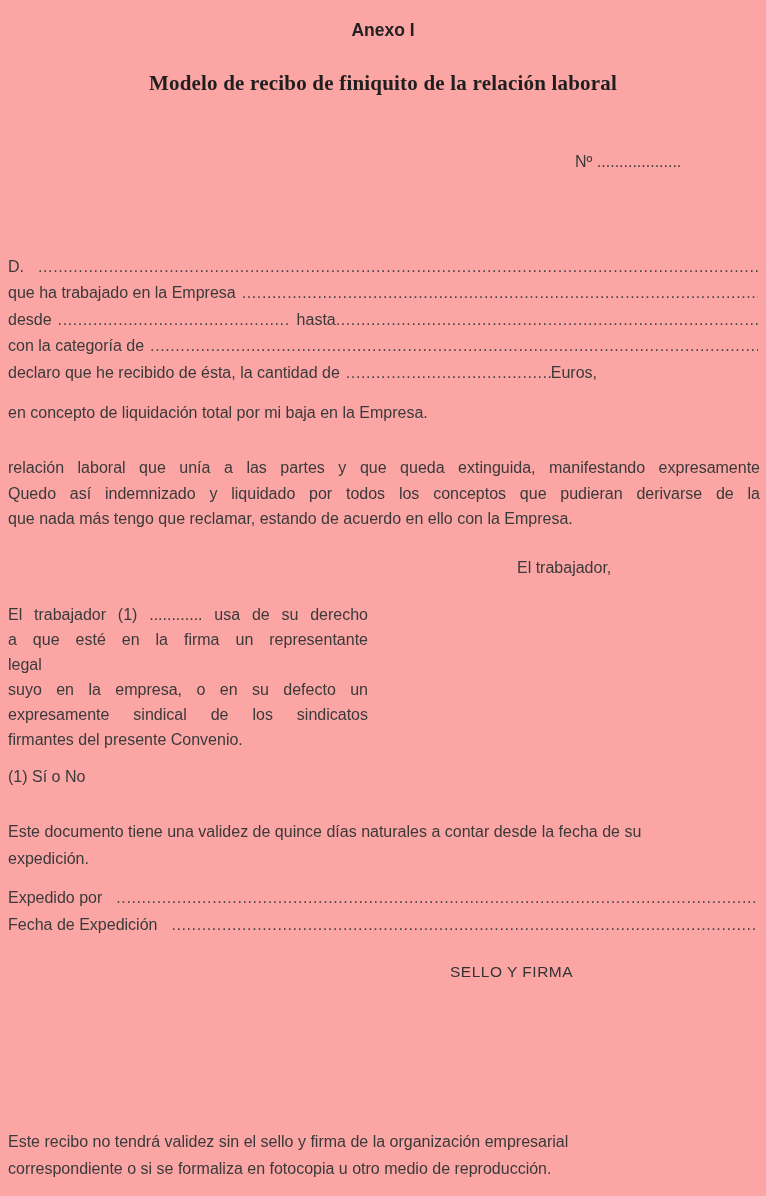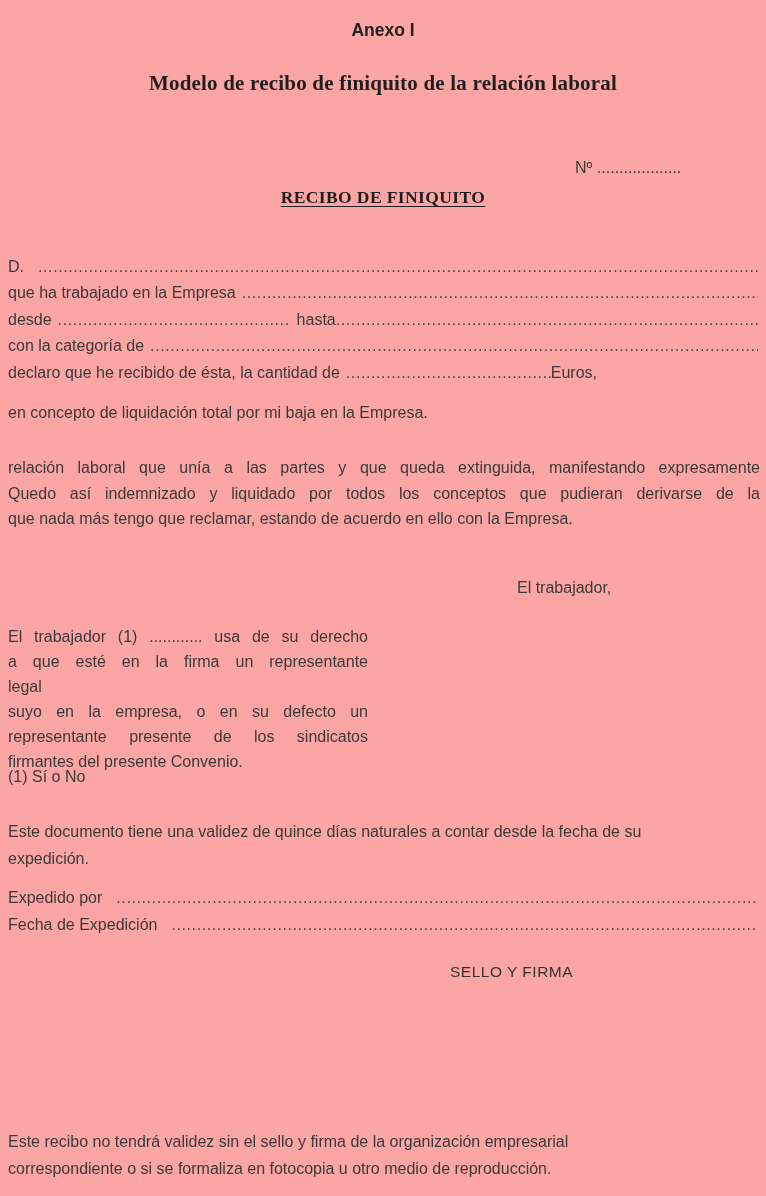--- a/index.html
+++ b/index.html
@@ -24,21 +24,21 @@
   }
   .doc-title{
     top:71px;
     font-family:"Liberation Serif",serif;
     font-weight:bold;
     font-size:21px;
     color:#1f1f1f;
     letter-spacing:.2px;
   }
   .numero{
-    top:159px;left:575px;
+    top:153px;left:575px;
     font-size:16px;
     white-space:nowrap;
   }
   .heading{
     top:187px;
     font-family:"Liberation Serif",serif;
     font-weight:bold;
     font-size:17.5px;
     color:#1f1f1f;
     letter-spacing:.4px;
@@ -65,23 +65,23 @@
   .w233{flex:0 0 233px;width:233px;}
   .w205{flex:0 0 205px;width:205px;}
   .euros{}
 
   .para-concepto{top:404px;left:8px;right:8px;}
 
   .quedo{top:455px;left:8px;width:752px;line-height:25.6px;}
   .jline{text-align:justify;text-align-last:justify;}
 
   .en-line{top:553px;left:267px;white-space:nowrap;}
-  .trabajador{top:579px;left:517px;white-space:nowrap;}
+  .trabajador{top:559px;left:517px;white-space:nowrap;}
 
-  .side-note{top:624px;left:8px;width:360px;line-height:25px;}
+  .side-note{top:602px;left:8px;width:360px;line-height:25px;}
   .side-note .jline{text-align:justify;text-align-last:justify;}
 
   .footnote{top:768px;left:8px;}
 
   .validez{top:818px;left:8px;width:752px;line-height:27px;}
 
   .exp-block{top:889px;left:8px;right:8px;}
   .exp-block .form-row{height:27px;}
 
   .sello{top:963px;left:450px;font-size:15.5px;letter-spacing:.5px;color:#333;}
@@ -92,23 +92,20 @@
 <body>
 
 <div class="page">
 
   <div class="abs center annex">Anexo I</div>
 
   <div class="abs center doc-title">Modelo de recibo de finiquito de la relación laboral</div>
 
   <div class="abs numero">Nº ...................</div>
 
-  <div class="abs center heading">
-    <span class="u">RECIBO DE FINIQUITO</span>
-  </div>
 
   <div class="abs form-block">
     <div class="form-row">
       <span class="lbl">D.</span>
       <span class="leader grow ml14">..........................................................................................................................................................................................................................</span>
     </div>
     <div class="form-row">
       <span class="lbl">que ha trabajado en la Empresa</span>
       <span class="leader grow ml6">..........................................................................................................................................................................................................................</span>
     </div>
@@ -138,21 +135,21 @@
   </div>
 
 
   <div class="abs trabajador">El trabajador,</div>
 
   <div class="abs side-note">
     <div class="jline">El trabajador (1) ............ usa de su derecho</div>
     <div class="jline">a que esté en la firma un representante</div>
     <div>legal</div>
     <div class="jline">suyo en la empresa, o en su defecto un</div>
-    <div class="jline">representante presente de los sindicatos</div>
+    <div class="jline">expresamente sindical de los sindicatos</div>
     <div>firmantes del presente Convenio.</div>
   </div>
 
   <div class="abs footnote">(1) Sí o No</div>
 
   <div class="abs validez">
     <div>Este documento tiene una validez de quince días naturales a contar desde la fecha de su</div>
     <div>expedición.</div>
   </div>
 

